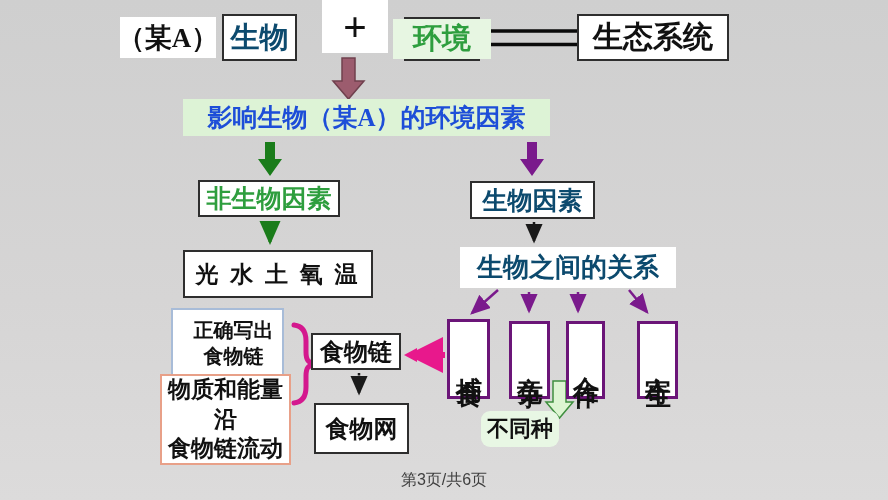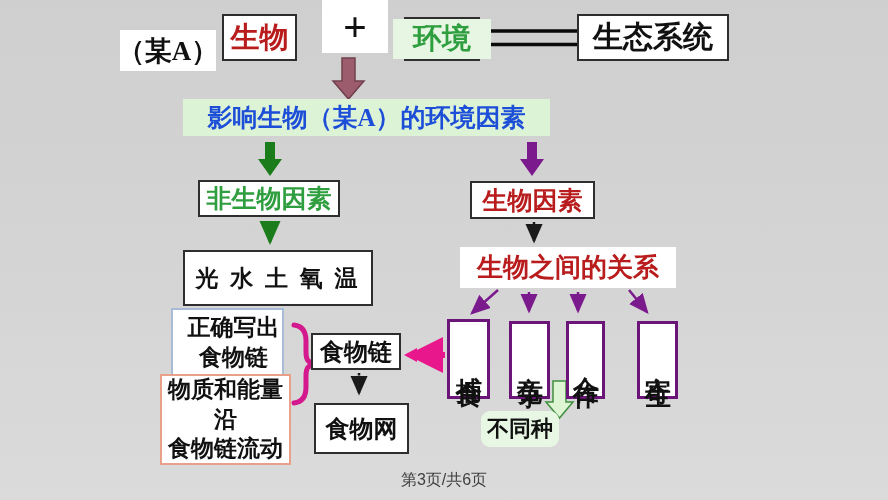--- a/index.html
+++ b/index.html
@@ -11,21 +11,21 @@
   .slide {
     position:relative; width:888px; height:500px;
     background:linear-gradient(180deg,#cfcfcf 0%, #d6d5d5 60%, #dcdbdb 100%);
   }
   .box {
     position:absolute; background:#ffffff; border:2px solid #2e2e2e;
     display:flex; align-items:center; justify-content:center;
     font-weight:bold; color:#111; box-sizing:border-box; white-space:nowrap;
   }
   .noborder { border:none; }
-  .purple-t { color:#b91c1c; }
+  .purple-t { color:#0c4a6e; }
   .green-t  { color:#2e9e3e; }
   .band {
     position:absolute; background:#ddf3d6; color:#1d4ed8; font-weight:bold;
     display:flex; align-items:center; justify-content:center; white-space:nowrap;
   }
   .vbox {
     border:3px solid #6b1578;
     writing-mode:vertical-rl; text-orientation:upright;
     letter-spacing:6px; padding-top:4px;
     font-size:26px; line-height:1;
@@ -84,21 +84,21 @@
     <path d="M 294,325 C 303,326 306,332 306,341 L 306,352 C 306,360 308,362.5 315,364 C 308,365.5 306,368 306,376 L 306,387 C 306,396 303,402 294,403" fill="none" stroke="#d4188e" stroke-width="5" stroke-linecap="round"></path>
 
     <line x1="445" y1="355" x2="413" y2="355" stroke="#e8188c" stroke-width="6" stroke-dasharray="6 6" marker-end="url(#head-magenta)"></line>
     <polygon points="404,355 417,348 417,362" fill="#e8188c"></polygon>
 
     <line x1="359" y1="373" x2="359" y2="393" stroke="#1a1a1a" stroke-width="2.5" stroke-dasharray="2.5 3.5" marker-end="url(#head-black)"></line>
 
     <polygon points="553,381 566,381 566,402 573,402 559.5,418 546,402 553,402" fill="#ddf5d2" stroke="#3f8f3f" stroke-width="1.5"></polygon>
   </svg>
 
-  <div class="box noborder" style="left:120px; top:17px; width:96px; height:41px; font-size:27px;margin-top:13px;">
+  <div class="box noborder" style="left:120px; top:17px; width:96px; height:41px; font-size:27px;">
       <span>（某A）</span>
     </div>
 
   <div class="box purple-t" style="left:222px; top:14px; width:75px; height:47px; font-size:29px;">
       <span>生物</span>
     </div>
 
   <div class="box noborder" style="left:322px; top:0; width:66px; height:53px; font-size:42px; align-items:flex-end; padding-bottom:2px;">
       <span>+</span>
     </div>
@@ -116,21 +116,21 @@
     </div>
 
   <div class="box green-t" style="left:198px; top:180px; width:142px; height:37px; font-size:25px;">
       <span>非生物因素</span>
     </div>
 
   <div class="box purple-t" style="left:470px; top:181px; width:125px; height:38px; font-size:25px;">
       <span>生物因素</span>
     </div>
 
-  <div class="box" style="left:183px; top:250px; width:190px; height:56px; font-size:23px; letter-spacing:3px;">
+  <div class="box" style="left:183px; top:250px; width:190px; height:48px; font-size:23px; letter-spacing:3px;">
       <span>光 水 土 氧 温</span>
     </div>
 
   <div class="box noborder purple-t" style="left:460px; top:247px; width:216px; height:41px; font-size:26px;">
       <span>生物之间的关系</span>
     </div>
 
   <div class="box vbox" style="left:447px; top:319px; width:43px; height:80px;">
       <span>捕食</span>
     </div>
@@ -140,21 +140,21 @@
     </div>
 
   <div class="box vbox" style="left:566px; top:321px; width:39px; height:78px;">
       <span>合作</span>
     </div>
 
   <div class="box vbox" style="left:637px; top:321px; width:41px; height:78px;">
       <span>寄生</span>
     </div>
 
-  <div class="box multiline" style="left:171px; top:308px; width:113px; height:69px; font-size:23px; border-color:#a8bcd8;padding-left:12px;">
+  <div class="box multiline" style="left:171px; top:308px; width:113px; height:69px; font-size:20px; border-color:#a8bcd8;padding-left:12px;">
     <div>正确写出</div>
     <div>食物链</div>
   </div>
 
   <div class="box multiline" style="left:160px; top:374px; width:131px; height:91px; font-size:23px; border-color:#e8a088;">
     <div>物质和能量</div>
     <div>沿</div>
     <div>食物链流动</div>
   </div>
 

